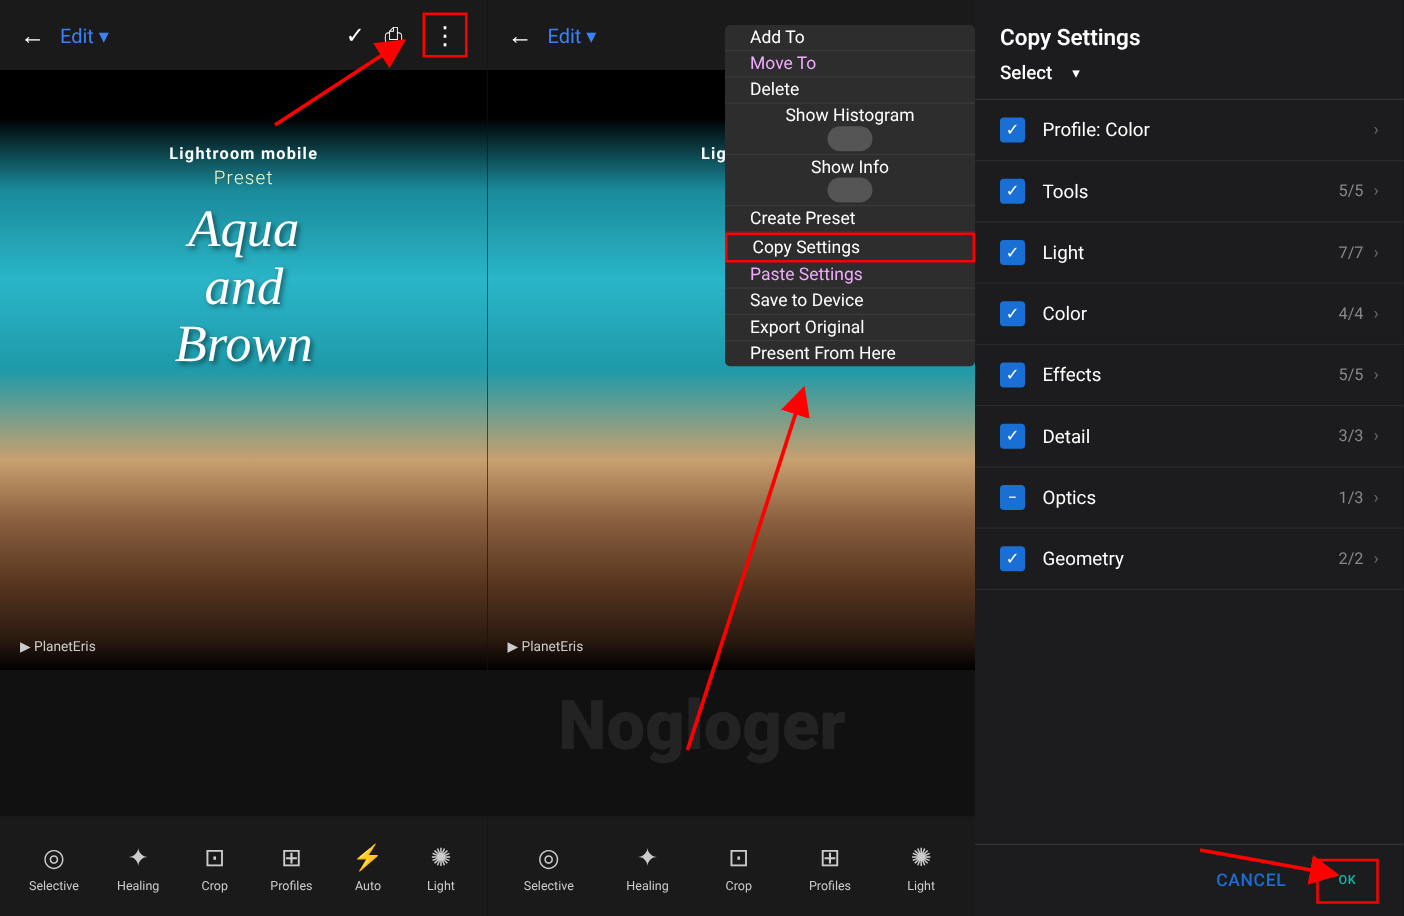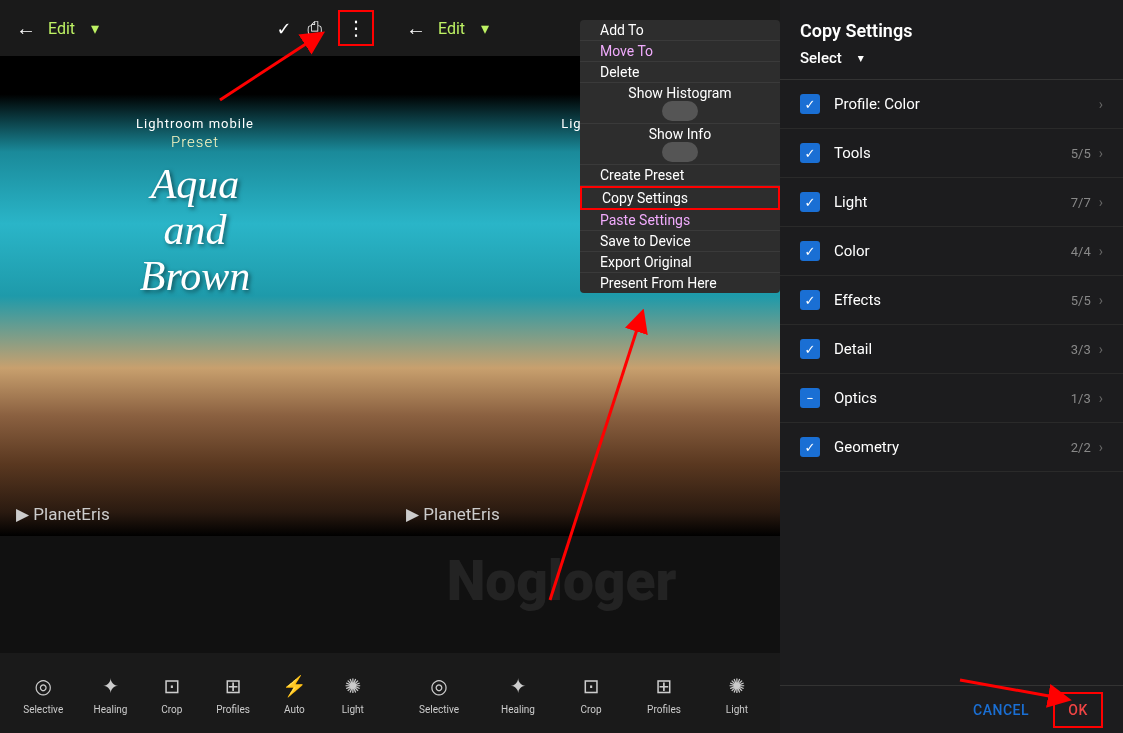--- a/index.html
+++ b/index.html
@@ -30,25 +30,25 @@
       align-items: center;
       padding: 0 16px;
       gap: 12px;
     }
     .back-btn {
       color: #fff;
       font-size: 20px;
       cursor: pointer;
     }
     .edit-dropdown {
-      color: #bef264;
+      color: #3b82f6;
       font-size: 16px;
       display: flex;
       align-items: center;
-      gap: 16px;
+      gap: 4px;
     }
     .header-actions {
       margin-left: auto;
       display: flex;
       align-items: center;
       gap: 16px;
     }
     .header-icon {
       color: #fff;
       font-size: 18px;
@@ -81,21 +81,21 @@
       top: 0; left: 0; right: 0; bottom: 0;
       display: flex;
       flex-direction: column;
       align-items: center;
       justify-content: flex-start;
       padding-top: 60px;
     }
     .preset-title {
       color: #fff;
       font-size: 13px;
-      font-weight: 400;
+      font-weight: 700;
       letter-spacing: 1px;
       text-align: center;
       margin-bottom: 2px;
     }
     .preset-subtitle {
       color: #fef9c3;
       font-size: 15px;
       font-weight: 300;
       letter-spacing: 1px;
       text-align: center;
@@ -108,21 +108,21 @@
       font-size: 42px;
       text-align: center;
       line-height: 1.1;
       text-shadow: 2px 2px 4px rgba(0,0,0,0.5);
     }
     .planet-eris {
       position: absolute;
       bottom: 12px;
       left: 16px;
       color: #ccc;
-      font-size: 17px;
+      font-size: 11px;
       display: flex;
       align-items: center;
       gap: 4px;
     }
     .toolbar-bottom {
       height: 80px;
       background: #1a1a1a;
       display: flex;
       align-items: center;
       justify-content: space-around;
@@ -271,38 +271,38 @@
     .settings-count {
       color: #888;
       font-size: 13px;
       margin-right: 8px;
     }
     .chevron-right {
       color: #666;
       font-size: 14px;
     }
     .right-footer {
-      height: 48px;
+      height: 58px;
       display: flex;
       align-items: center;
       justify-content: flex-end;
       padding: 0 20px;
       gap: 24px;
       border-top: 1px solid #333;
     }
     .cancel-btn {
       color: #1a6fd4;
       font-size: 14px;
       font-weight: 500;
       letter-spacing: 0.5px;
       cursor: pointer;
     }
     .ok-btn {
-      color: #ef4444;
-      font-size: 14px;
+      color: #14b8a6;
+      font-size: 10px;
       font-weight: 500;
       letter-spacing: 0.5px;
       width: 50px;
       height: 36px;
       border: 2px solid red;
       display: flex;
       align-items: center;
       justify-content: center;
       cursor: pointer;
     }

